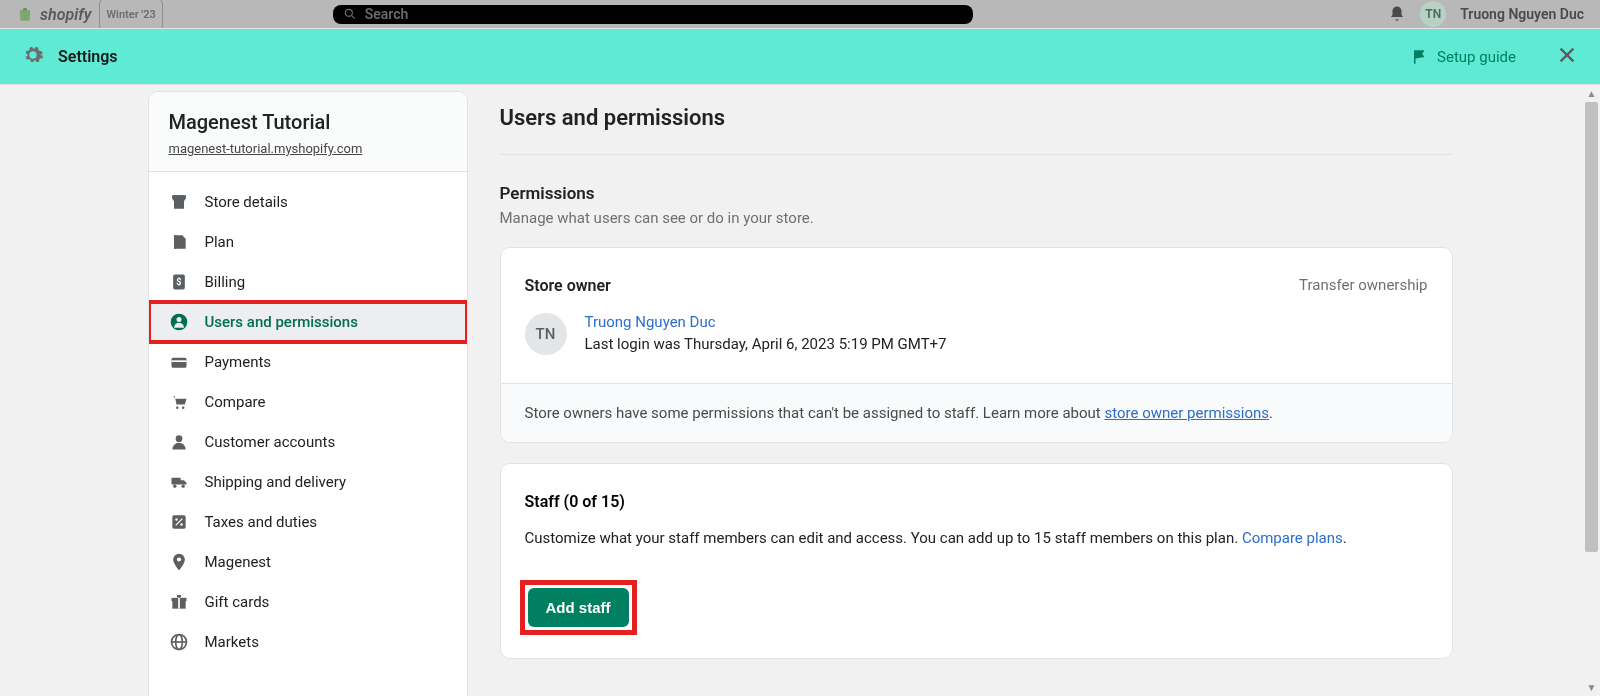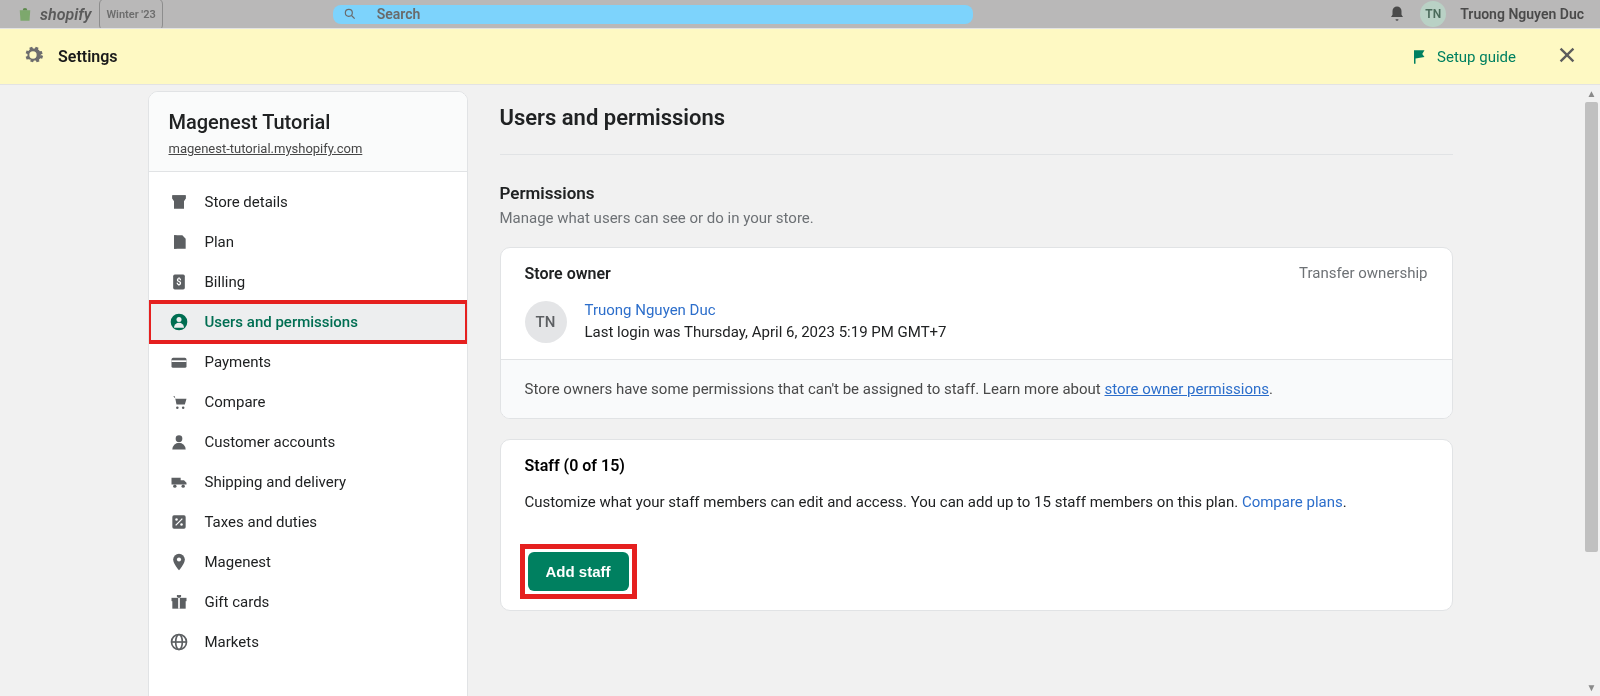--- a/index.html
+++ b/index.html
@@ -7,28 +7,28 @@
   
   .bg-topbar {
     position: absolute; top: 0; left: 0; right: 0; height: 28px;
     background: #b9b8b8;
     display: flex; align-items: center; padding: 0 16px;
     color: #5a5a5a; font-weight: 600;
   }
   .bg-topbar .bg-logo { display:flex; align-items:center; gap:6px; }
   .bg-topbar .bg-tag { border:1px solid #8d8d8d; border-radius:6px; font-size:11px; padding:9px 6px; margin-left:8px; color:#6d6d6d; }
   .bg-topbar .bg-search { margin-left: 170px; width: 640px; height: 19px;
-    background: #7dd3fc; border-radius: 8px; display:flex; align-items:center; padding:0 10px; color:#6a6a6a; gap:20px; font-size:14px; }
+    background: #000000; border-radius: 8px; display:flex; align-items:center; padding:0 10px; color:#6a6a6a; gap:8px; font-size:14px; }
   .bg-topbar .bg-right { margin-left:auto; display:flex; align-items:center; gap:14px; }
   .bg-topbar .bg-avatar { width:26px; height:26px; border-radius:50%; background:#b9d1c5; color:#4a6a5a; font-size:12px; font-weight:600; display:flex; align-items:center; justify-content:center; }
   .bg-topbar .bg-username { font-size:14px; color:#4a4a4a; }
   
   .modal {
     position:absolute; top:28px; left:0; right:0; bottom:0;
-    background:#fef9c3;
+    background:#5eead4;
     border-top:1px solid #e3e3e3;
   }
   .modal-header {
     height:56px; display:flex; align-items:center;
     padding:0 22px; border-bottom:1px solid #e3e3e3;
   }
   .modal-header .gear { color:#6d6d6d; margin-right:14px; }
   .modal-header h1 { font-size:16px; font-weight:600; color:#1a1a1a; }
   .modal-header .spacer { flex:1; }
   .modal-header .setup-guide { display:flex; align-items:center; gap:8px; color:#008060; font-size:15px; margin-right:40px; cursor:pointer; }
@@ -68,21 +68,21 @@
   
   .main { flex:1; padding-top:14px; }
   .main h2.page-title { font-size:22px; font-weight:600; color:#202223; padding-bottom:24px; border-bottom:1px solid #e1e3e5; }
   .section-heading { margin-top:28px; }
   .section-heading h3 { font-size:17px; font-weight:600; color:#202223; margin-bottom:6px; }
   .section-heading p { font-size:15px; color:#6d7175; }
   .card {
     background:#fff; border:1px solid #e1e3e5; border-radius:10px;
     margin-top:20px; overflow:hidden;
   }
-  .card-body { padding:16px 24px; }
+  .card-body { padding:28px 24px; }
   .card-row { display:flex; justify-content:space-between; align-items:flex-start; }
   .card-row h4 { font-size:16px; font-weight:600; color:#202223; }
   .card-row .transfer { font-size:15px; color:#6d7175; cursor:pointer; }
   .owner { display:flex; gap:18px; margin-top:18px; align-items:flex-start; }
   .owner .avatar { width:42px; height:42px; border-radius:50%; background:#e4e5e7; color:#5c5f62; font-size:15px; font-weight:500; display:flex; align-items:center; justify-content:center; }
   .owner .owner-name { color:#2c6ecb; font-size:15px; cursor:pointer; }
   .owner .owner-meta { color:#202223; font-size:15px; margin-top:4px; }
   .card-footer {
     background:#f9fafb; border-top:1px solid #e1e3e5;
     padding:20px 24px; font-size:15px; color:#4a4a4a;

